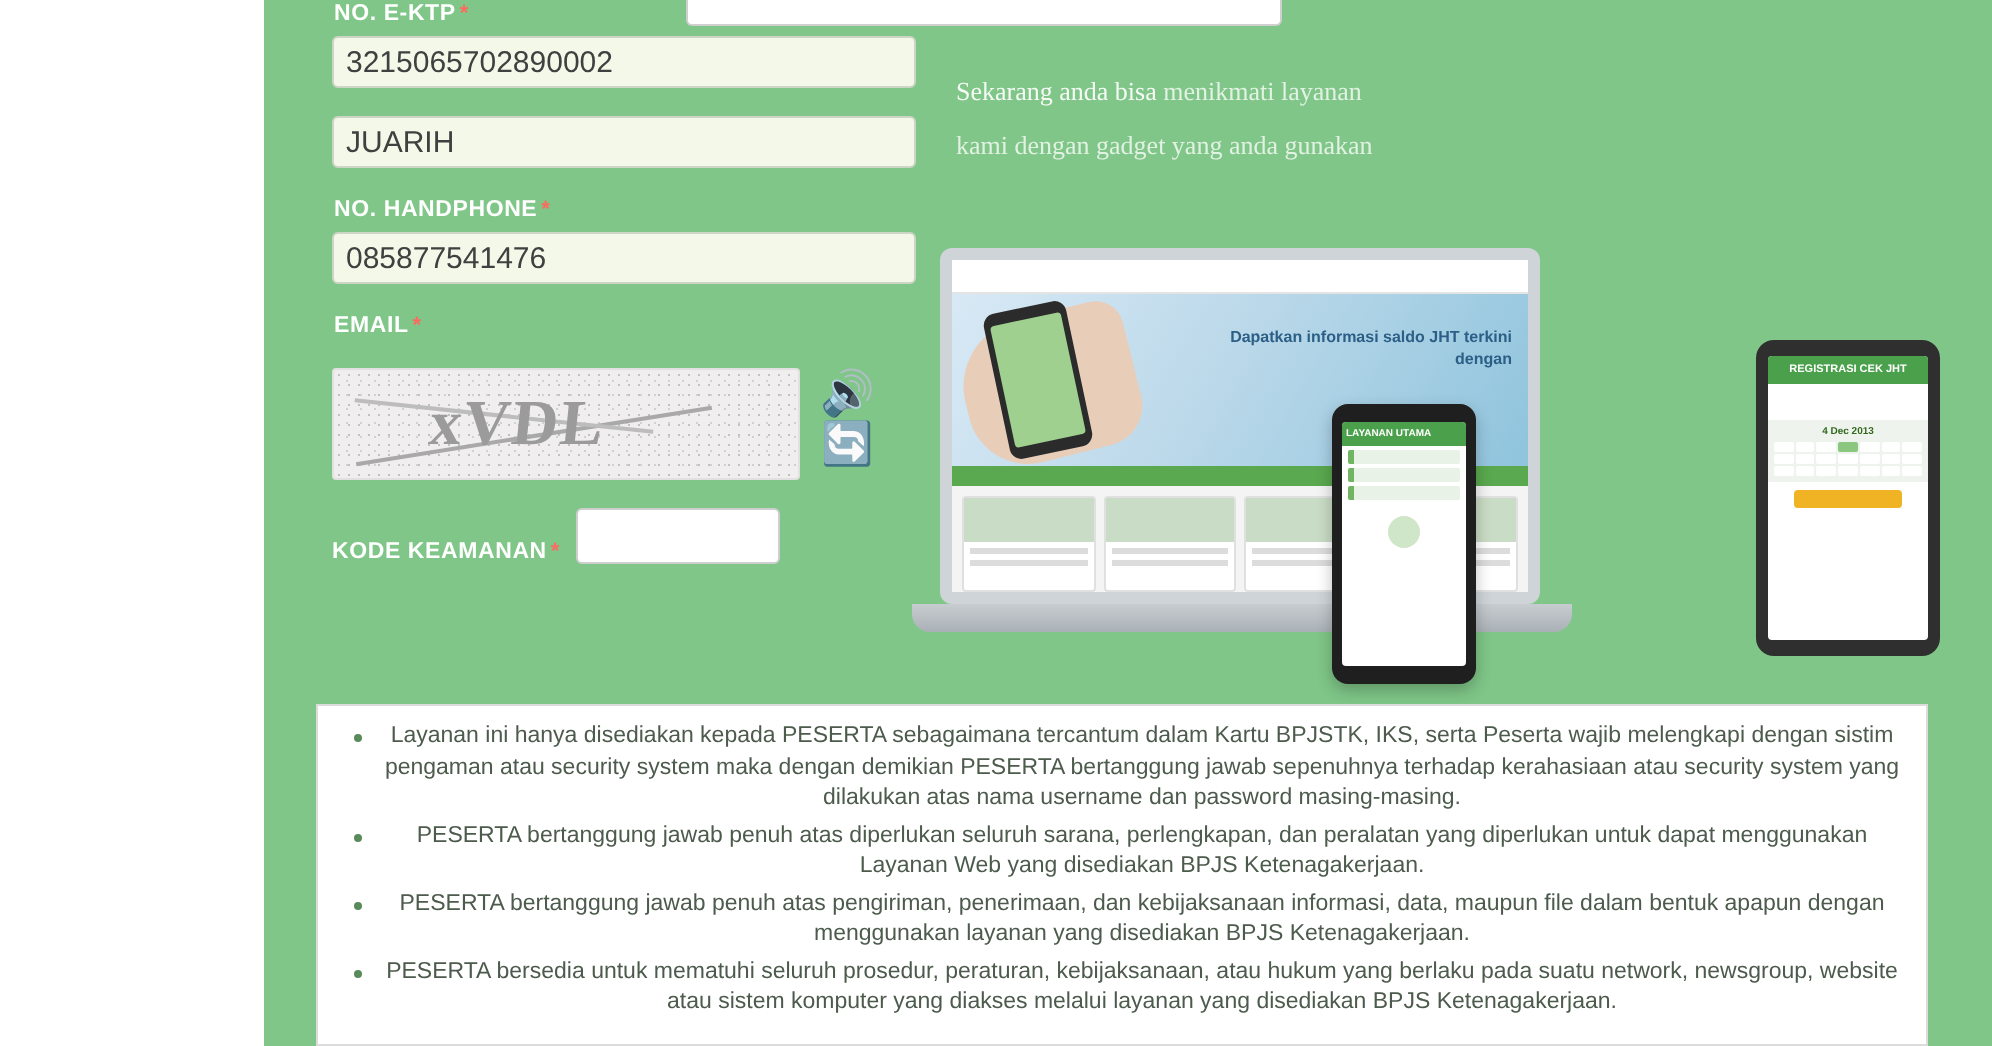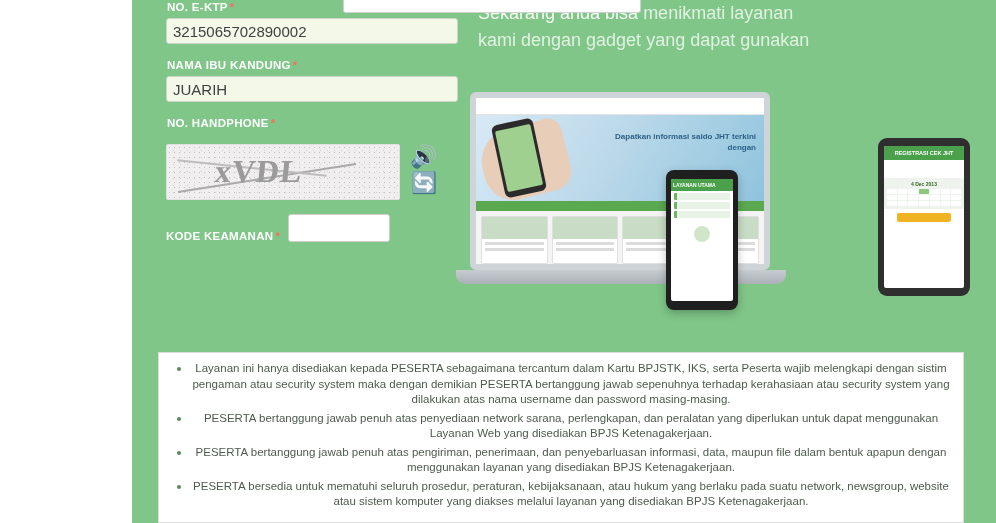--- a/index.html
+++ b/index.html
@@ -196,25 +196,26 @@
   
   .promo {
     position: absolute;
     left: 470px;
     top: 0;
     width: 500px;
     z-index: 5;
   }
   .promo-head {
     color: #ffffff;
-    font-size: 18px;
+    font-size: 13px;
     line-height: 27px;
-    font-family: Liberation Sans, sans-serif;
+    font-family: Liberation Serif, serif;
     opacity: 0.92;
     padding-left: 8px;
+    margin-top: 32px;
   }
   .promo-head .soft { color: #eaf5ea; }
 
   .devices {
     position: relative;
     margin-top: 16px;
     height: 245px;
   }
   
   .laptop {
@@ -464,33 +465,34 @@
   <div class="form-col">
 
     <div class="field-block">
       <div class="field-label">
         <span>NO. E-KTP</span><span class="req">*</span>
       </div>
       <input class="text-input" type="text" value="3215065702890002" style="">
     </div>
 
     <div class="field-block">
-      <div class="field-label">
-        <span>NAMA IBU KANDUNG</span><span class="req">*</span>
-      </div>
       <input class="text-input" type="text" value="JUARIH" style="">
     </div>
 
     <div class="field-block">
       <div class="field-label">
         <span>NO. HANDPHONE</span><span class="req">*</span>
       </div>
+      <input class="text-input" type="text" value="085877541476" style="">
     </div>
 
     <div class="field-block">
+      <div class="field-label">
+        <span>EMAIL</span><span class="req">*</span>
+      </div>
     </div>
 
     <div class="captcha-row">
       <div class="captcha-img">
         <div class="captcha-noise"></div>
         <div class="captcha-strike"></div>
         <div class="captcha-strike s2"></div>
         <div class="captcha-text">xVDL</div>
       </div>
       <div class="captcha-icons">
@@ -503,21 +505,21 @@
       <div class="kode-label">
         <span>KODE KEAMANAN</span><span class="req">*</span>
       </div>
       <input class="kode-input" type="text" value="" style="">
     </div>
   </div>
 
   <div class="promo">
     <div class="promo-head">
       <span>Sekarang anda bisa</span><span class="soft"> menikmati layanan</span><br>
-      <span class="soft">kami dengan gadget yang dapat gunakan</span>
+      <span class="soft">kami dengan gadget yang anda gunakan</span>
     </div>
 
     <div class="devices">
 
       <div class="laptop">
         <div class="laptop-screen">
           <div class="site-shot">
             <div class="shot-topbar"></div>
             <div class="shot-hero">
               <div class="hand"></div>
@@ -598,19 +600,19 @@
           <div class="ph-logo"></div>
         </div>
       </div>
 
     </div>
   </div>
 
   <div class="terms">
     <ul>
       <li>Layanan ini hanya disediakan kepada PESERTA sebagaimana tercantum dalam Kartu BPJSTK, IKS, serta Peserta wajib melengkapi dengan sistim pengaman atau security system maka dengan demikian PESERTA bertanggung jawab sepenuhnya terhadap kerahasiaan atau security system yang dilakukan atas nama username dan password masing-masing.</li>
-      <li>PESERTA bertanggung jawab penuh atas penyediaan network sarana, perlengkapan, dan peralatan yang diperlukan untuk dapat menggunakan Layanan Web yang disediakan BPJS Ketenagakerjaan.</li>
-      <li>PESERTA bertanggung jawab penuh atas pengiriman, penerimaan, dan penyebarluasan informasi, data, maupun file dalam bentuk apapun dengan menggunakan layanan yang disediakan BPJS Ketenagakerjaan.</li>
+      <li>PESERTA bertanggung jawab penuh atas diperlukan seluruh sarana, perlengkapan, dan peralatan yang diperlukan untuk dapat menggunakan Layanan Web yang disediakan BPJS Ketenagakerjaan.</li>
+      <li>PESERTA bertanggung jawab penuh atas pengiriman, penerimaan, dan kebijaksanaan informasi, data, maupun file dalam bentuk apapun dengan menggunakan layanan yang disediakan BPJS Ketenagakerjaan.</li>
       <li>PESERTA bersedia untuk mematuhi seluruh prosedur, peraturan, kebijaksanaan, atau hukum yang berlaku pada suatu network, newsgroup, website atau sistem komputer yang diakses melalui layanan yang disediakan BPJS Ketenagakerjaan.</li>
     </ul>
   </div>
 
 </div>
 
 </body></html>

